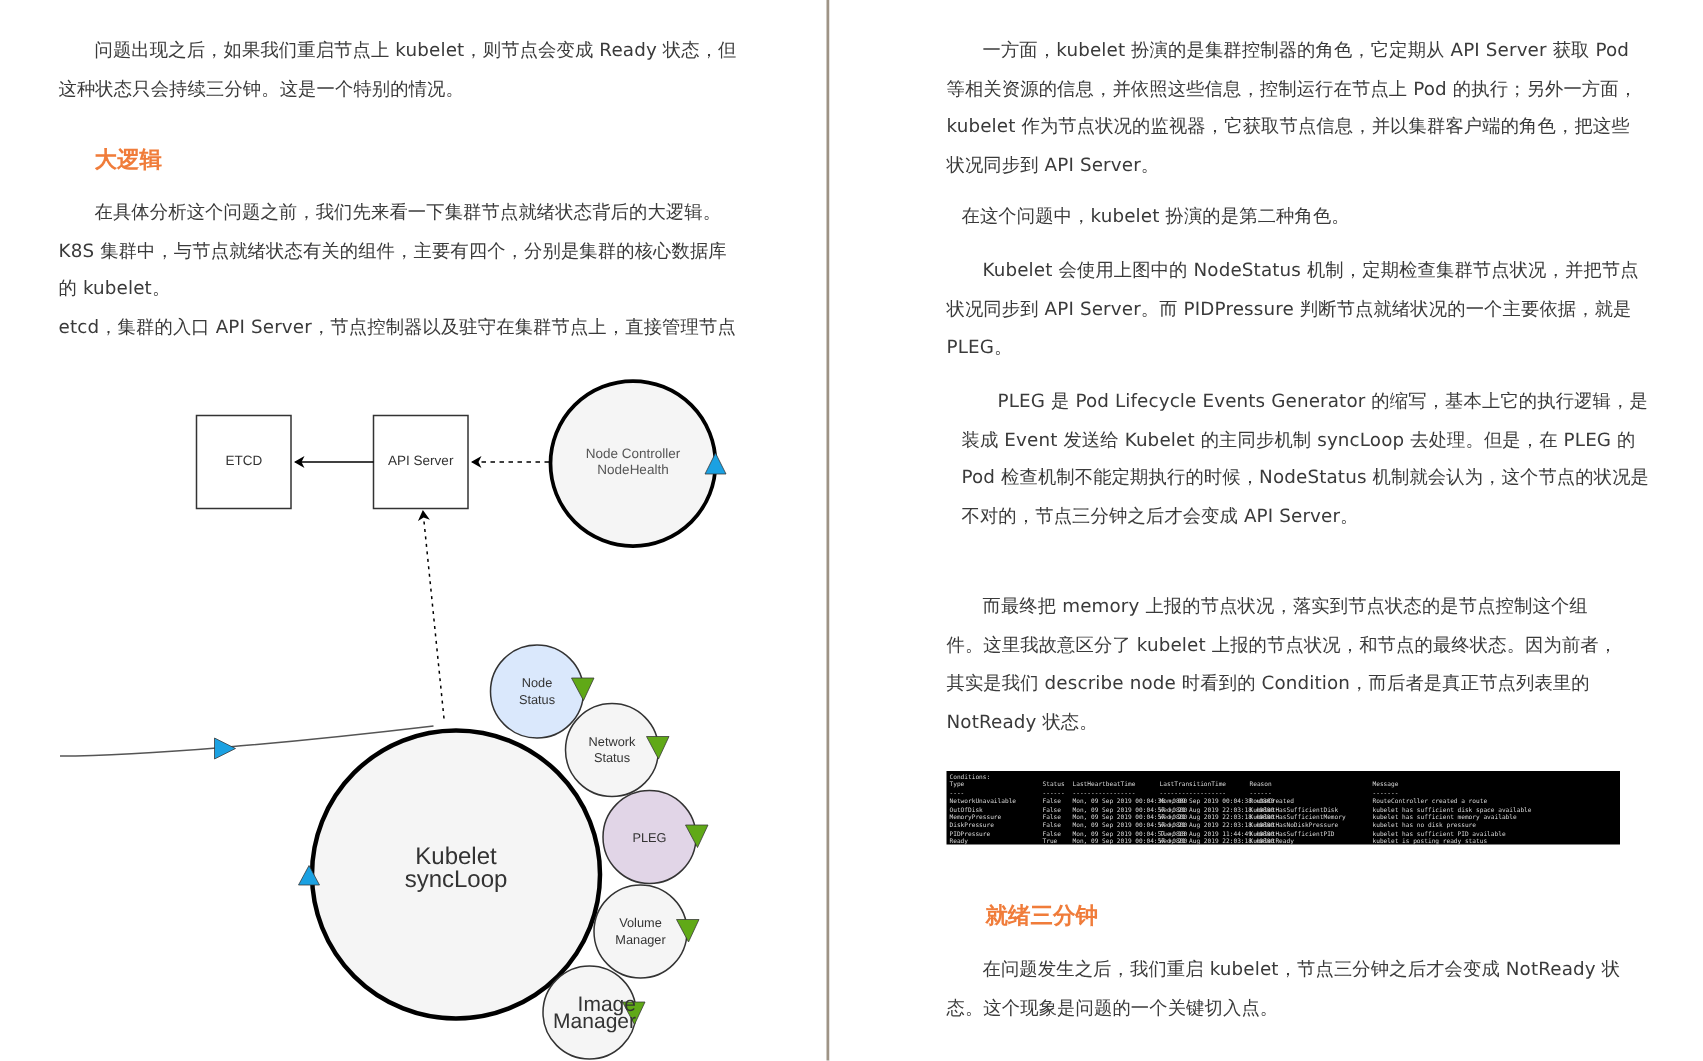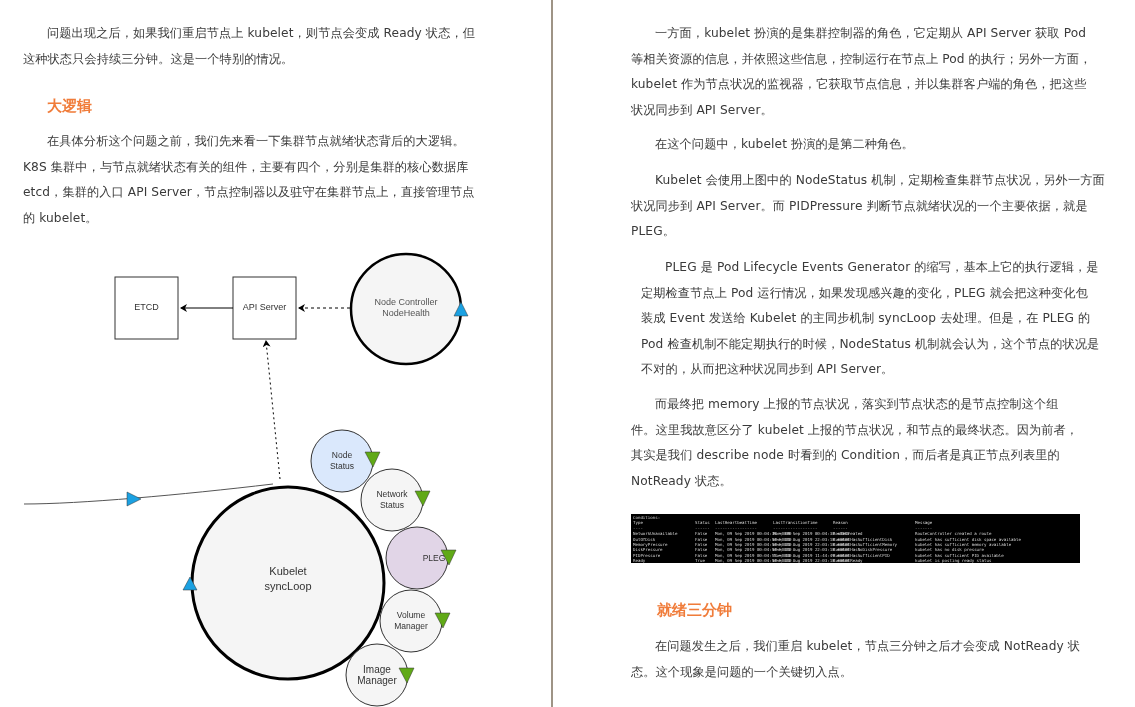--- a/index.html
+++ b/index.html
@@ -3,21 +3,21 @@
 <meta charset="utf-8">
 <style>
   html, body { margin: 0; padding: 0; }
   body {
     width: 1135px; height: 707px; overflow: hidden; background: #ffffff;
     position: relative;
     font-family: "DejaVu Sans", "Liberation Sans", sans-serif;
     color: #333333;
   }
   .page { position: absolute; top: 0; height: 707px; background: #fff; }
-  .page-left { left: 0; width: 561px; }
+  .page-left { left: 16px; width: 561px; }
   .page-right { left: 553px; width: 582px; }
   .divider { position: absolute; left: 551px; top: 0; width: 2px; height: 707px; background: #9e9486; }
 
   .para { position: absolute; font-size: 12.2px; line-height: 25.6px; color: #3a3a3a; letter-spacing: 0.1px; }
   .para .line { display: block; white-space: nowrap; }
   .para .line.first { padding-left: 24px; }
   .heading { position: absolute; font-size: 15px; font-weight: bold; color: #f07c3a; white-space: nowrap; }
 
   
   .diagram { position: absolute; left: 0; top: 240px; width: 551px; height: 467px; }
@@ -47,22 +47,22 @@
   <div class="para" style="left:23px; top:21px;">
     <span class="line first">问题出现之后，如果我们重启节点上 kubelet，则节点会变成 Ready 状态，但</span>
     <span class="line">这种状态只会持续三分钟。这是一个特别的情况。</span>
   </div>
 
   <div class="heading" style="left:47px; top:97px;">大逻辑</div>
 
   <div class="para" style="left:23px; top:129px;">
     <span class="line first">在具体分析这个问题之前，我们先来看一下集群节点就绪状态背后的大逻辑。</span>
     <span class="line">K8S 集群中，与节点就绪状态有关的组件，主要有四个，分别是集群的核心数据库</span>
+    <span class="line">的 kubelet。</span>
     <span class="line">etcd，集群的入口 API Server，节点控制器以及驻守在集群节点上，直接管理节点</span>
-    <span class="line">的 kubelet。</span>
   </div>
 
   <div class="diagram">
     <svg width="551" height="467" viewBox="0 240 551 467" xmlns="http://www.w3.org/2000/svg">
       <defs>
         <marker id="arrowBlack" markerWidth="8" markerHeight="8" refX="6" refY="4" orient="auto">
           <path d="M0,0 L7,4 L0,8 L2,4 Z" fill="#000"></path>
         </marker>
       </defs>
 
@@ -102,74 +102,73 @@
     </svg>
 
     <div class="dlabel" style="left:115px; top:62px; width:63px; font-size:9px;">ETCD</div>
     <div class="dlabel" style="left:233px; top:62px; width:63px; font-size:9px;">API Server</div>
 
     <div class="dlabel" style="left:351px; top:57px; width:110px; font-size:9px; line-height:11px; color:#555;">
       <div>Node Controller</div>
       <div>NodeHealth</div>
     </div>
 
-    <div class="dlabel" style="left:228px; top:324px; width:120px; font-size:11px; line-height:15px;text-align:center;">
+    <div class="dlabel" style="left:228px; top:324px; width:120px; font-size:16px; line-height:15px;text-align:center;">
       <div>Kubelet</div>
       <div>syncLoop</div>
     </div>
 
     <div class="dlabel" style="left:311px; top:210px; width:62px; font-size:8.5px; line-height:11px;">
       <div>Node</div>
       <div>Status</div>
     </div>
     <div class="dlabel" style="left:361px; top:249px; width:62px; font-size:8.5px; line-height:11px;">
       <div>Network</div>
       <div>Status</div>
     </div>
-    <div class="dlabel" style="left:386px; top:313px; width:62px; font-size:8.5px; line-height:11px;margin-left:17px;">
+    <div class="dlabel" style="left:386px; top:313px; width:62px; font-size:8.5px; line-height:11px;">
       <div>PLEG</div>
     </div>
     <div class="dlabel" style="left:380px; top:370px; width:62px; font-size:8.5px; line-height:11px;">
       <div>Volume</div>
       <div>Manager</div>
     </div>
-    <div class="dlabel" style="left:346px; top:424px; width:62px; font-size:10px; line-height:11px;">
+    <div class="dlabel" style="left:346px; top:424px; width:62px; font-size:14px; line-height:11px;text-align:right;">
       <div>Image</div>
       <div>Manager</div>
     </div>
   </div>
 </div>
 
 <div class="divider"></div>
 
 <div class="page page-right">
 
   <div class="para" style="left:78px; top:21px;">
     <span class="line first">一方面，kubelet 扮演的是集群控制器的角色，它定期从 API Server 获取 Pod</span>
     <span class="line">等相关资源的信息，并依照这些信息，控制运行在节点上 Pod 的执行；另外一方面，</span>
     <span class="line">kubelet 作为节点状况的监视器，它获取节点信息，并以集群客户端的角色，把这些</span>
     <span class="line">状况同步到 API Server。</span>
   </div>
 
-  <div class="para" style="left:78px; top:132px;">
+  <div class="para" style="left:64px; top:132px;">
     <span class="line first">在这个问题中，kubelet 扮演的是第二种角色。</span>
   </div>
 
   <div class="para" style="left:78px; top:168px;">
-    <span class="line first">Kubelet 会使用上图中的 NodeStatus 机制，定期检查集群节点状况，另外一方面</span>
+    <span class="line first">Kubelet 会使用上图中的 NodeStatus 机制，定期检查集群节点状况，并把节点</span>
     <span class="line">状况同步到 API Server。而 PIDPressure 判断节点就绪状况的一个主要依据，就是</span>
     <span class="line">PLEG。</span>
   </div>
 
   <div class="para" style="left:88px; top:255px;">
     <span class="line first">PLEG 是 Pod Lifecycle Events Generator 的缩写，基本上它的执行逻辑，是</span>
-    <span class="line">定期检查节点上 Pod 运行情况，如果发现感兴趣的变化，PLEG 就会把这种变化包</span>
     <span class="line">装成 Event 发送给 Kubelet 的主同步机制 syncLoop 去处理。但是，在 PLEG 的</span>
     <span class="line">Pod 检查机制不能定期执行的时候，NodeStatus 机制就会认为，这个节点的状况是</span>
-    <span class="line">不对的，从而把这种状况同步到 API Server。</span>
+    <span class="line">不对的，节点三分钟之后才会变成 API Server。</span>
   </div>
 
   <div class="para" style="left:78px; top:392px;">
     <span class="line first">而最终把 memory 上报的节点状况，落实到节点状态的是节点控制这个组</span>
     <span class="line">件。这里我故意区分了 kubelet 上报的节点状况，和节点的最终状态。因为前者，</span>
     <span class="line">其实是我们 describe node 时看到的 Condition，而后者是真正节点列表里的</span>
     <span class="line">NotReady 状态。</span>
   </div>
 
   <div class="heading" style="left:104px; top:601px;">就绪三分钟</div>

